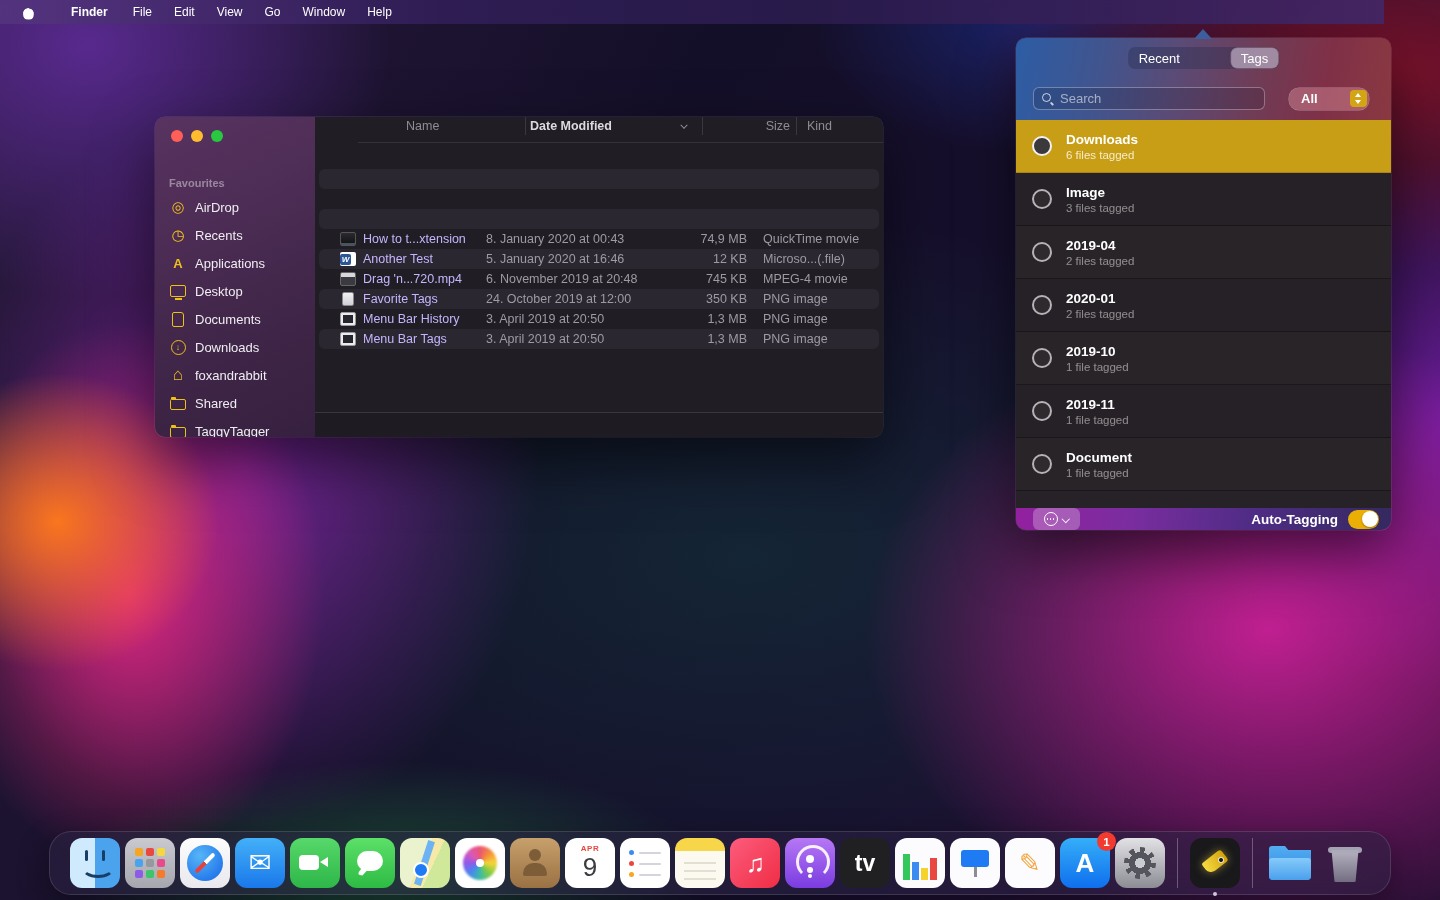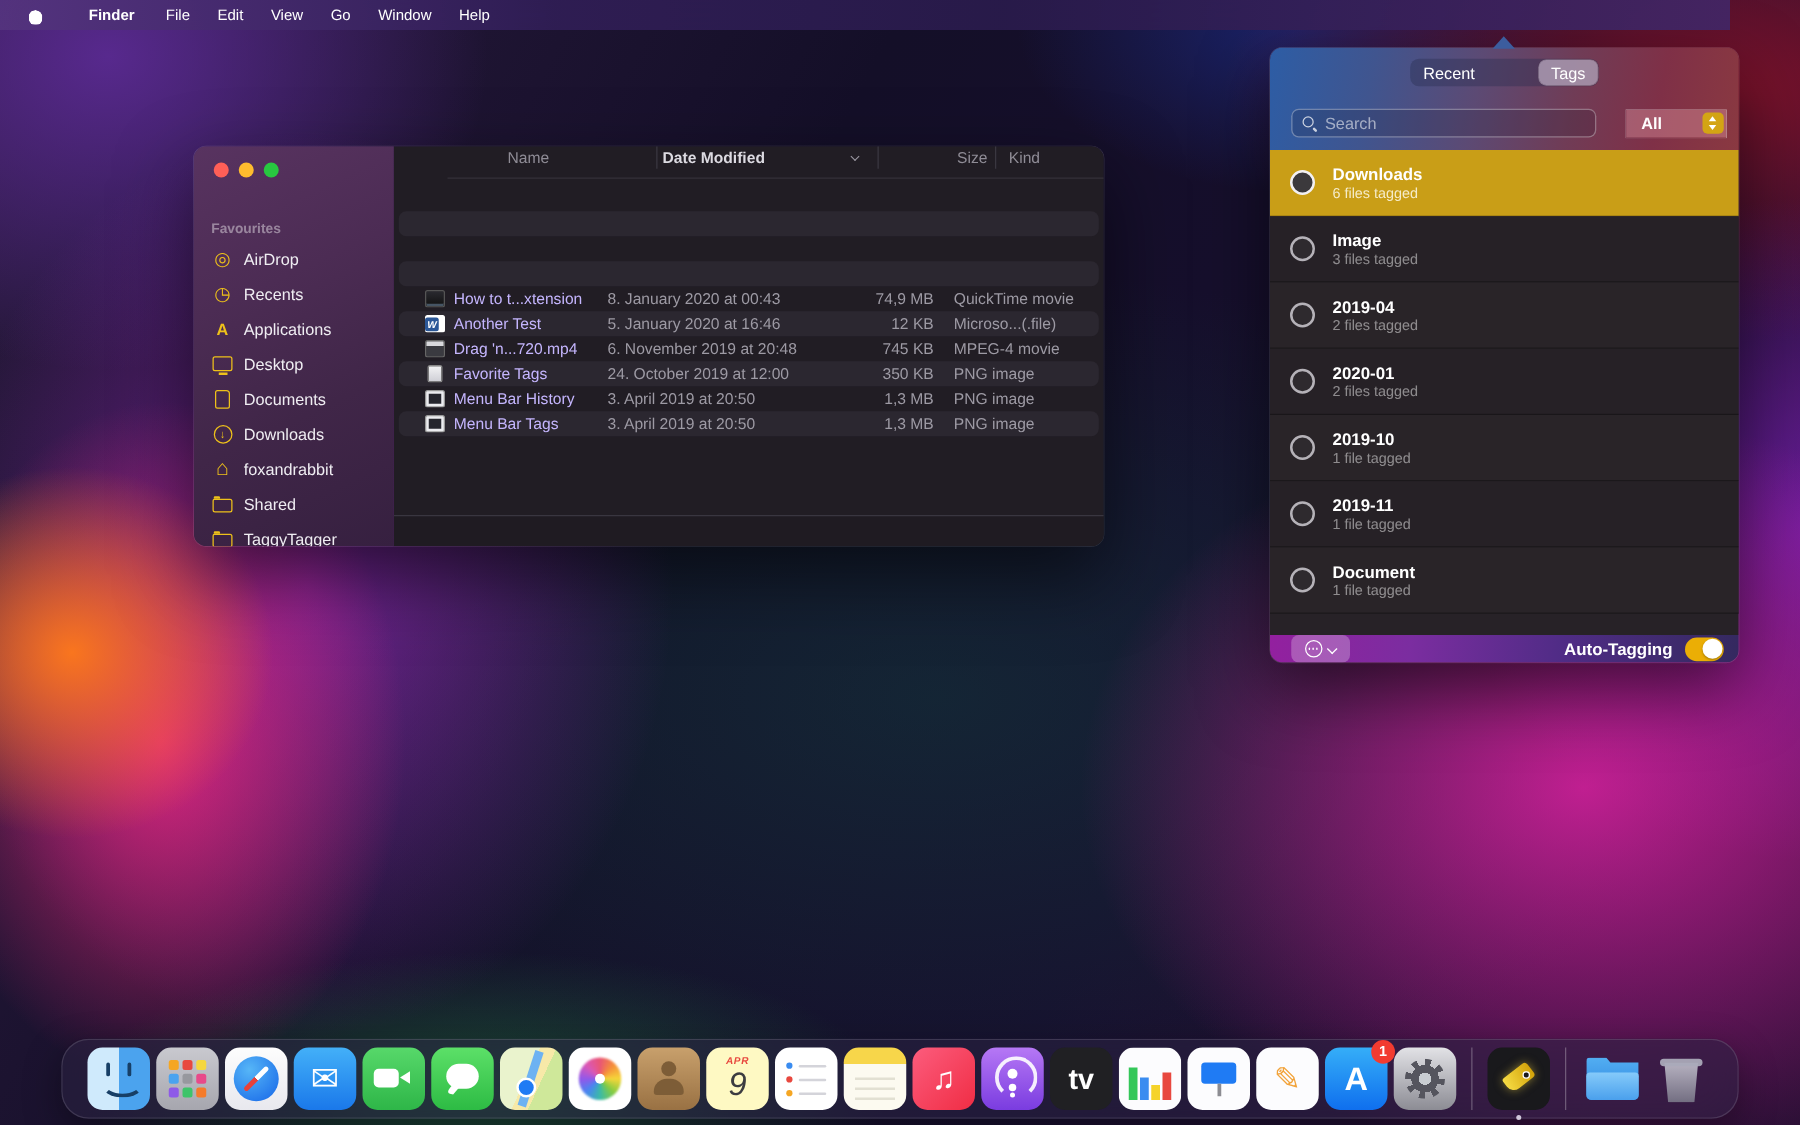--- a/index.html
+++ b/index.html
@@ -144,30 +144,30 @@
     border-left:9px solid transparent; border-right:9px solid transparent; border-bottom:10px solid #3c5d9e; }
   .tag-popover { position:absolute; left:1016px; top:38px; width:375px; height:492px; z-index:30;
     border-radius:10px; overflow:hidden; display:flex; flex-direction:column;
     box-shadow:0 22px 55px rgba(0,0,0,.55), 0 0 0 0.5px rgba(255,255,255,.22); }
   .tp-header { height:82px; flex:none; position:relative;
     background:linear-gradient(100deg,#2d5da5 0%,#40558f 22%,#5c4a74 44%,#703c56 64%,#7f3047 82%,#8a3941 100%); }
   .tp-tabs { position:absolute; left:50%; top:9px; transform:translateX(-50%); display:flex;
     background:rgba(40,45,80,.38); border-radius:7px; padding:1px;gap:41px; }
   .tp-tab { font-size:13px; color:#fff; padding:2.5px 10px; border-radius:6px; }
   .tp-tab.active { background:rgba(222,210,228,.55); box-shadow:0 0 0 0.5px rgba(255,255,255,.35); }
-  .tp-searchrow { position:absolute; left:17px; right:10px; top:49px; display:flex; align-items:center; gap:24px; }
+  .tp-searchrow { position:absolute; left:17px; right:22px; top:49px; display:flex; align-items:center; gap:24px; }
   .tp-search { flex:1; height:23px; border:1px solid rgba(255,255,255,.32); border-radius:6px;
     background:rgba(20,20,45,.18); display:flex; align-items:center; padding:0 7px; gap:6px; }
   .tp-search-ic { width:13px; height:13px; position:relative; flex:none; }
   .tp-search-ic::before { content:""; position:absolute; left:1px; top:1px; width:7px; height:7px;
     border:1.6px solid rgba(255,255,255,.75); border-radius:50%; }
   .tp-search-ic::after { content:""; position:absolute; left:9.5px; top:9.5px; width:1.6px; height:4px;
     background:rgba(255,255,255,.75); border-radius:1px; transform:rotate(-45deg); }
   .tp-search-ph { font-size:13px; color:rgba(255,255,255,.55); }
-  .tp-filter { width:80px; height:22px; flex:none; border-radius:0; background:rgba(235,160,170,.38);
+  .tp-filter { width:80px; height:22px; flex:none; border-radius:10px; background:rgba(235,160,170,.38);
     box-shadow:0 0 0 0.5px rgba(255,255,255,.4); display:flex; align-items:center;justify-content:space-between; }
   .tp-filter-label { flex:1; text-align:left; padding-left:12px; font-size:13px; font-weight:bold; color:#fff; }
   .tp-stepper { width:17px; height:17px; margin-right:2.5px; border-radius:4px; background:#d3a414;
     position:relative; flex:none; }
   .tp-stepper::before { content:""; position:absolute; left:5px; top:3px; border:3.5px solid transparent;
     border-bottom:4px solid #fff; border-top-width:0; }
   .tp-stepper::after { content:""; position:absolute; left:5px; bottom:3px; border:3.5px solid transparent;
     border-top:4px solid #fff; border-bottom-width:0; }
   .tp-list { flex:1; background:#272227; display:flex; flex-direction:column; }
   .tag-row { height:53px; flex:none; display:flex; align-items:center; padding-left:16px; gap:14px;
@@ -245,21 +245,21 @@
   .icon-photos::before { content:""; position:absolute; left:8px; top:8px; width:34px; height:34px; border-radius:50%;
     background:conic-gradient(#e8486a,#f5862a,#f5d32a,#7cc832,#2ab5a0,#3a7cf0,#8a4ae8,#d84ab0,#e8486a);
     filter:blur(1px); opacity:.92; }
   .icon-photos::after { content:""; position:absolute; left:21px; top:21px; width:8px; height:8px;
     background:#fff; border-radius:50%; }
   .icon-contacts { background:linear-gradient(#c8a06c,#997143); }
   .icon-contacts::before { content:""; position:absolute; left:19px; top:11px; width:12px; height:12px;
     border-radius:50%; background:#7d5d37; }
   .icon-contacts::after { content:""; position:absolute; left:13px; top:25px; width:24px; height:13px;
     border-radius:12px 12px 3px 3px; background:#7d5d37; }
-  .icon-calendar { background:#fef9c3;font-style:italic; }
+  .icon-calendar { background:#ffffff; }
   .icon-calendar .glyph-top { position:absolute; top:6px; left:0; right:0; text-align:center;
     font-size:8px; font-weight:bold; color:#e8483f; letter-spacing:.5px; }
   .icon-calendar .glyph { color:#3c3c40; font-size:26px; font-weight:300; padding-top:8px; }
   .icon-reminders { background:#fff; }
   .icon-reminders::before { content:""; position:absolute; left:9px; top:12px; width:5px; height:5px;
     border-radius:50%; background:#3a8cf0; box-shadow:0 11px 0 #e8483f, 0 22px 0 #f5a623; }
   .icon-reminders::after { content:""; position:absolute; left:19px; top:13.5px; width:22px; height:2.5px;
     border-radius:2px; background:#d4d4da; box-shadow:0 11px 0 #d4d4da, 0 22px 0 #d4d4da; }
   .icon-notes { background:linear-gradient(#f7d64a 0 13px,#fcfaf0 13px); }
   .icon-notes::after { content:""; position:absolute; left:9px; top:24px; width:32px; height:2px;

